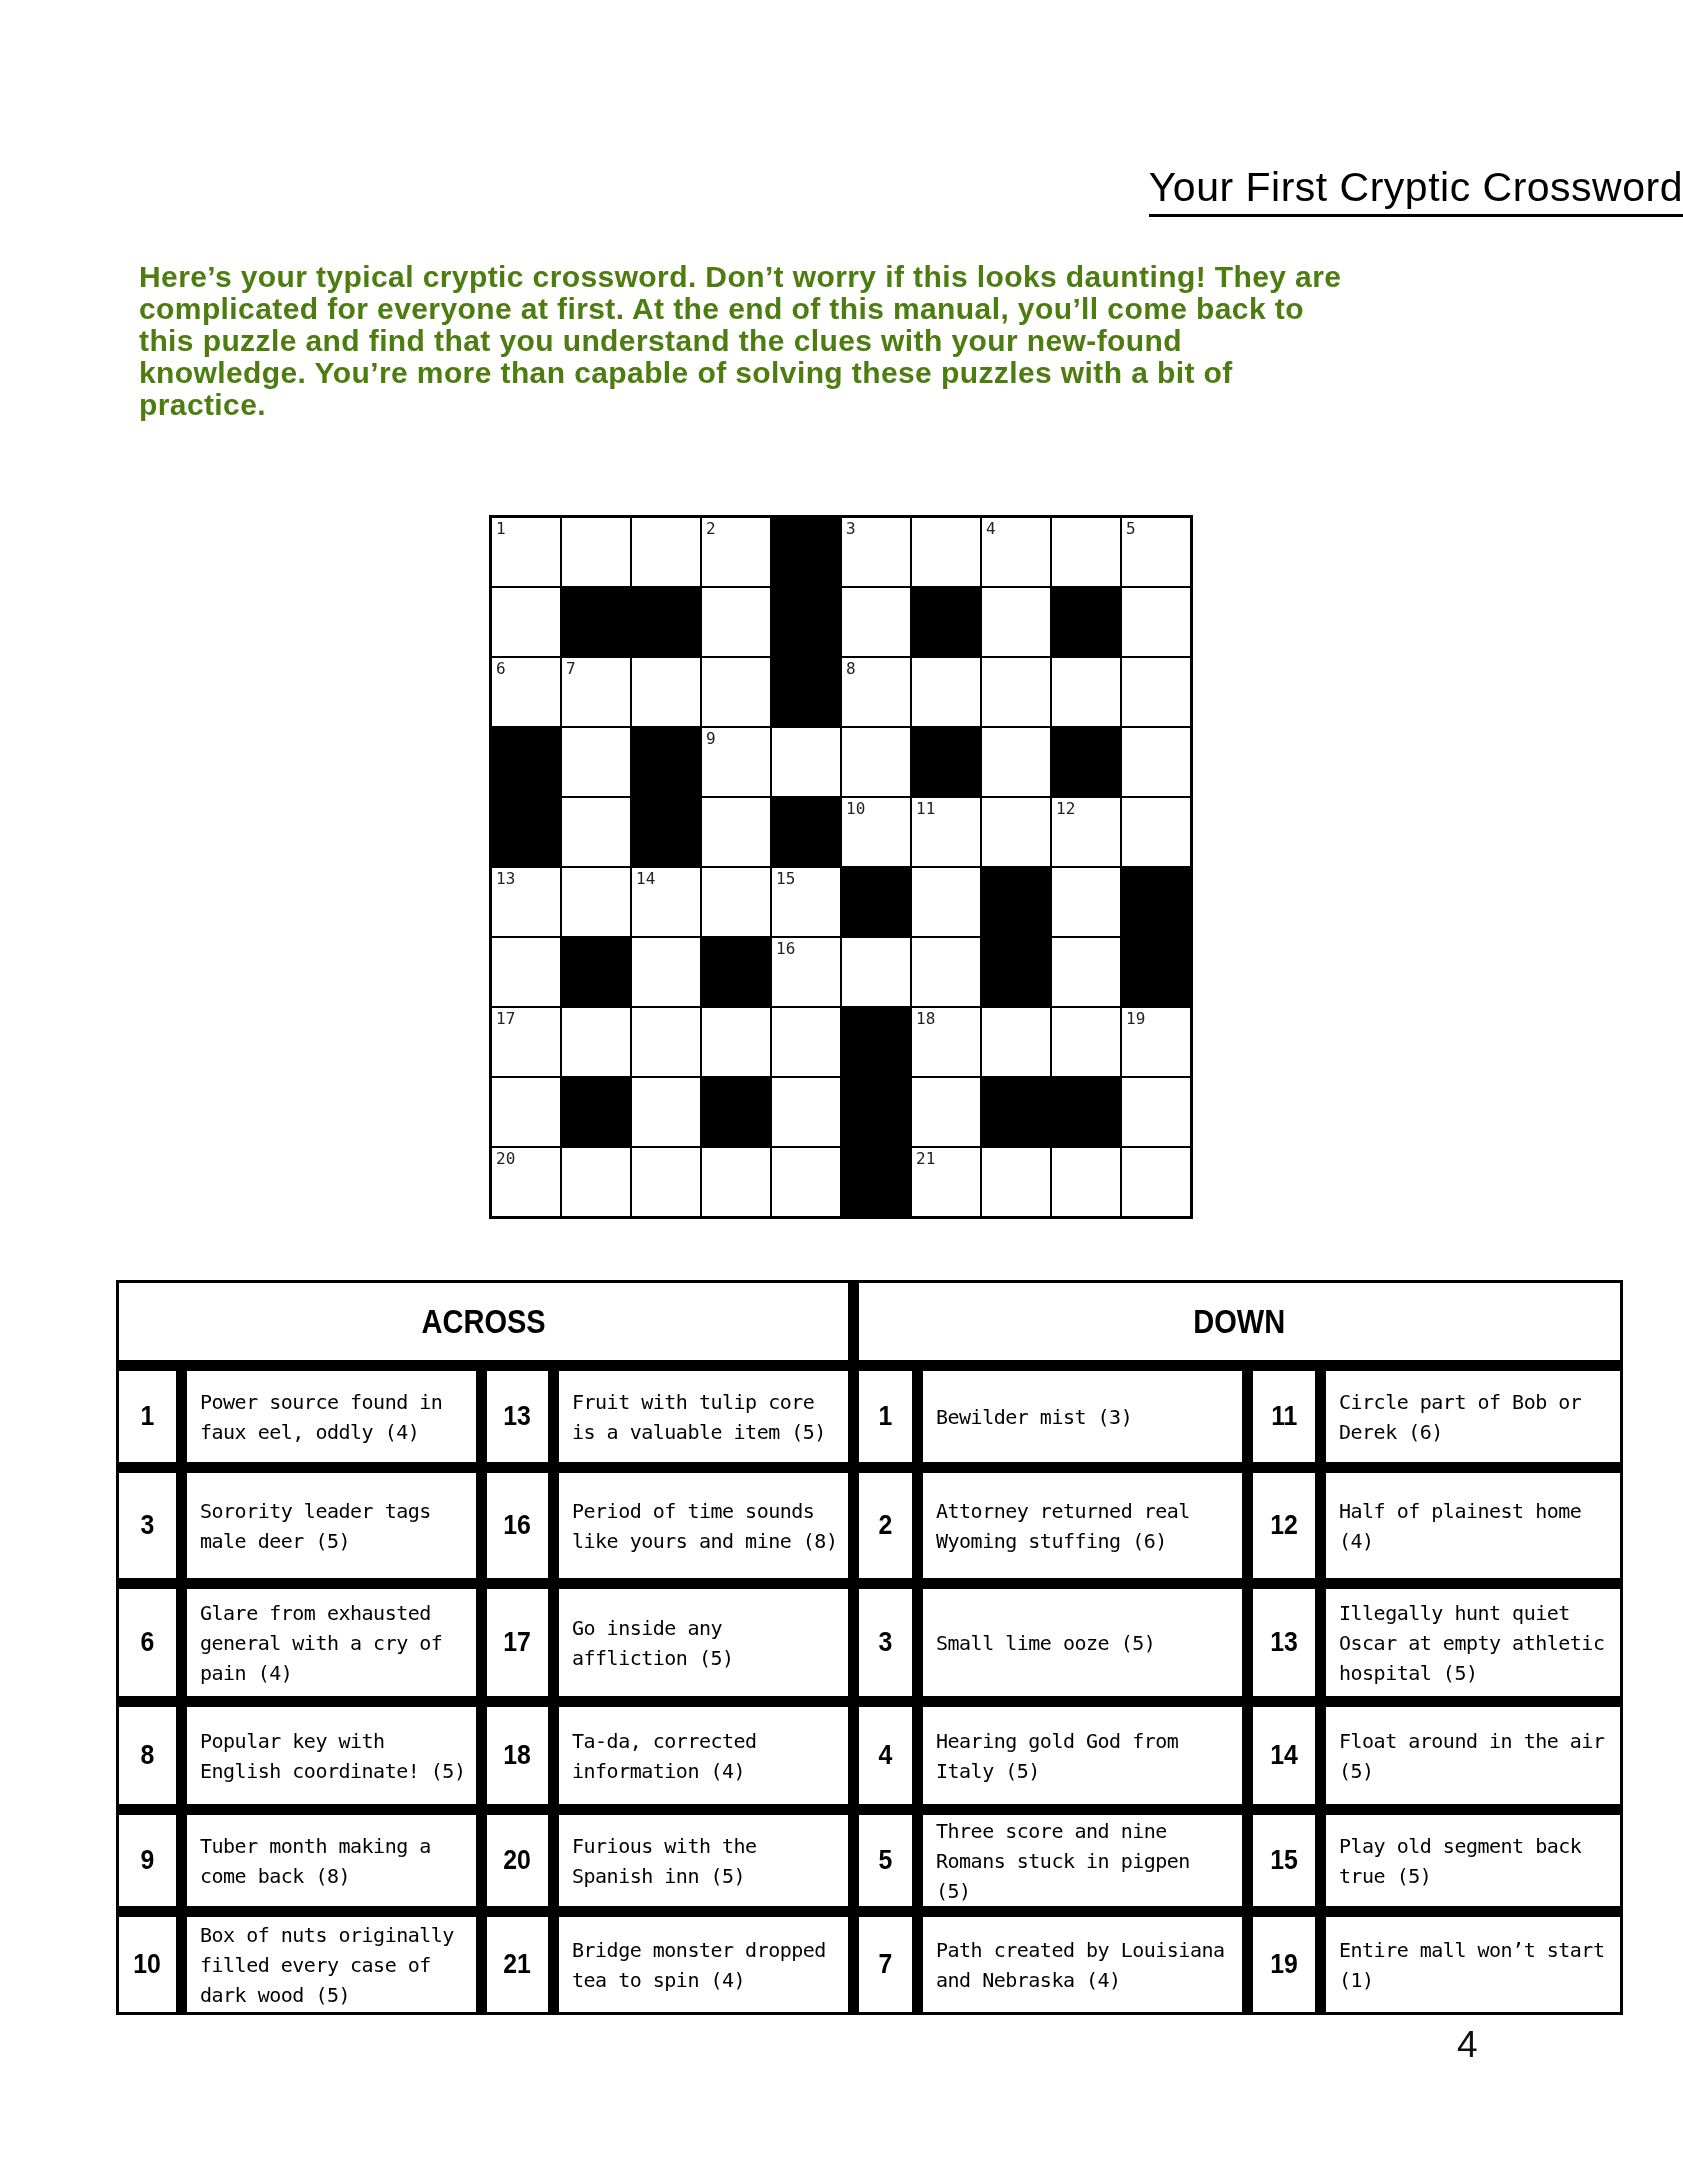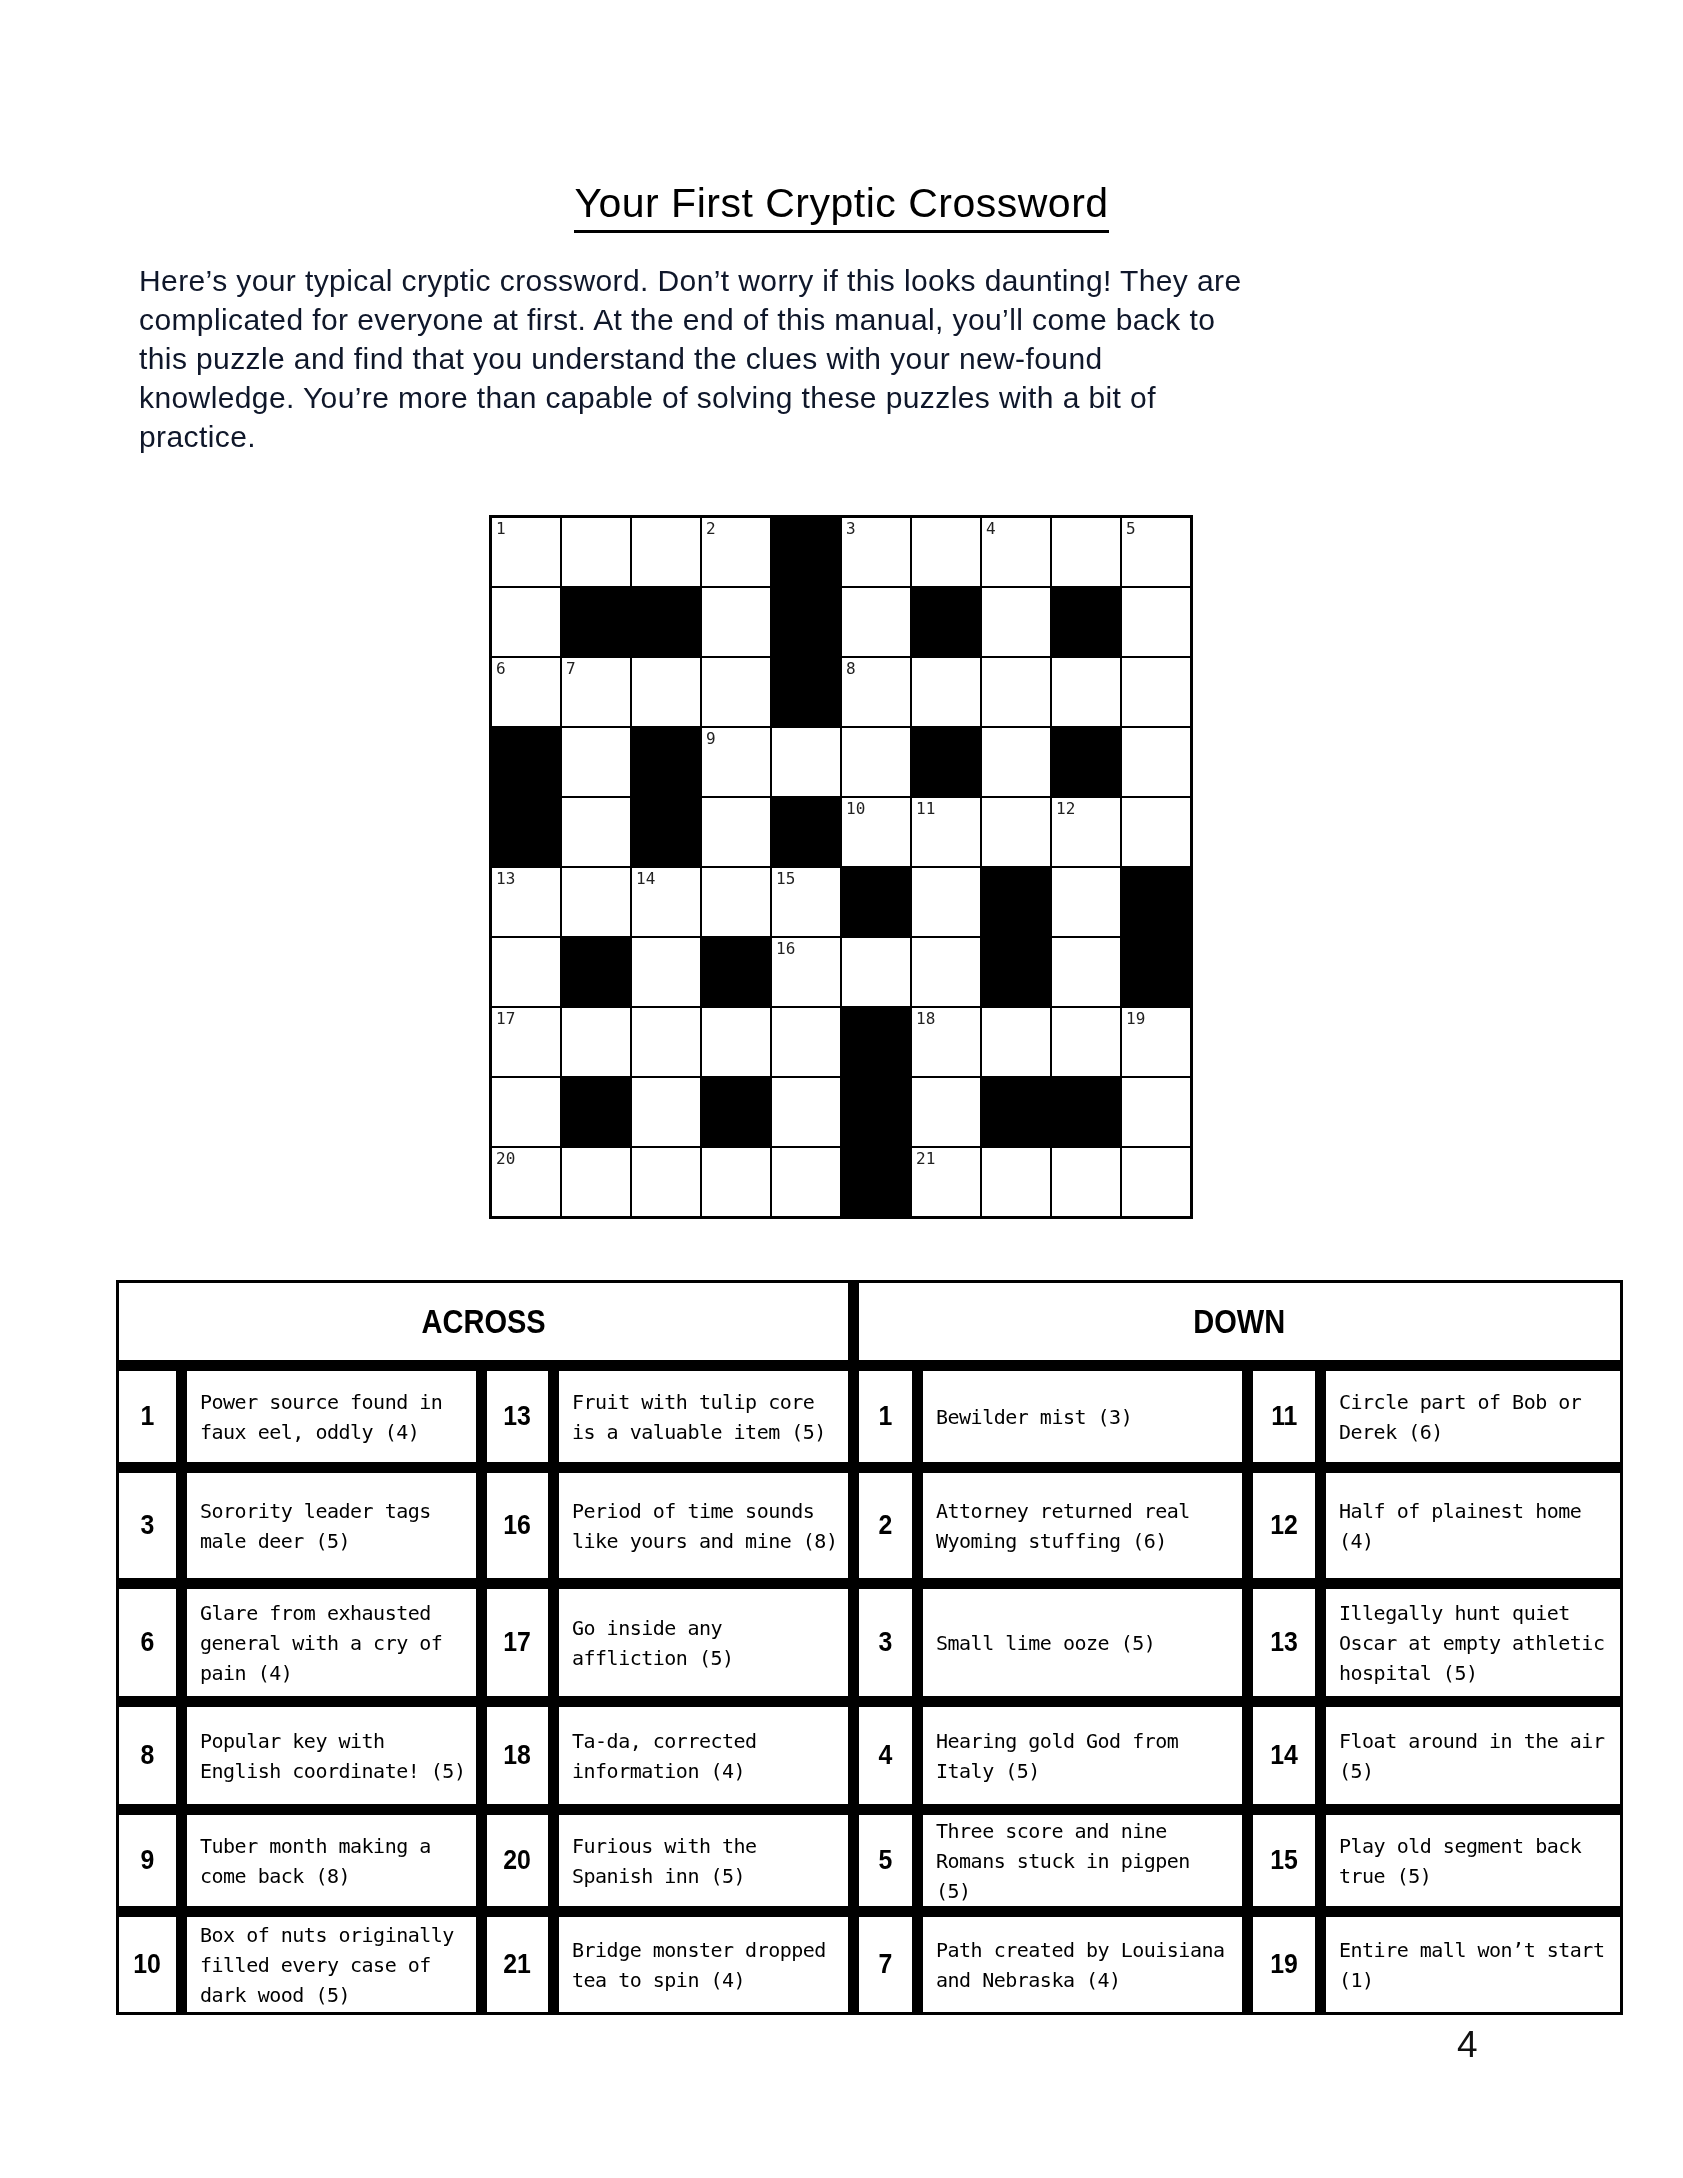--- a/index.html
+++ b/index.html
@@ -1,27 +1,27 @@
 <!DOCTYPE html>
 <html><head>
 <meta charset="utf-8">
 <style>
   * { margin: 0; padding: 0; box-sizing: border-box; }
   html, body { width: 1683px; height: 2178px; background: #ffffff; color: #000000;
                font-family: "Liberation Sans", sans-serif; position: relative; overflow: hidden; }
 
   
-  .title-wrap { position: absolute; top: 180px; left: 0; width: 1683px; text-align: center; }
+  .title-wrap { position: absolute; top: 164px; left: 0; width: 1683px; text-align: right; }
   .title { display: inline-block; font-size: 41px; font-weight: 400; letter-spacing: 0.5px;
            border-bottom: 3px solid #000; padding-bottom: 3px; }
 
   
   .intro { position: absolute; left: 139px; top: 261px; width: 1356px;
-           font-size: 30px; line-height: 39px; letter-spacing: 0.4px;
-           white-space: pre-line; color: #0f172a; }
+           font-size: 30px; line-height: 32px; letter-spacing: 0.4px;
+           white-space: pre-line; color: #4d7c0f; font-weight: bold; }
 
   
   .xword { position: absolute; left: 489px; top: 515px;
            display: grid; grid-template-columns: repeat(10, 68px); grid-auto-rows: 68px;
            gap: 2px; background: #000; border: 3px solid #000; width: max-content; }
   .gcell { background: #fff; position: relative; }
   .gcell.black { background: #000; }
   .gnum { position: absolute; top: 1px; left: 4px;
           font-family: "DejaVu Sans Mono", monospace; font-size: 16px; color: #222; }
 

